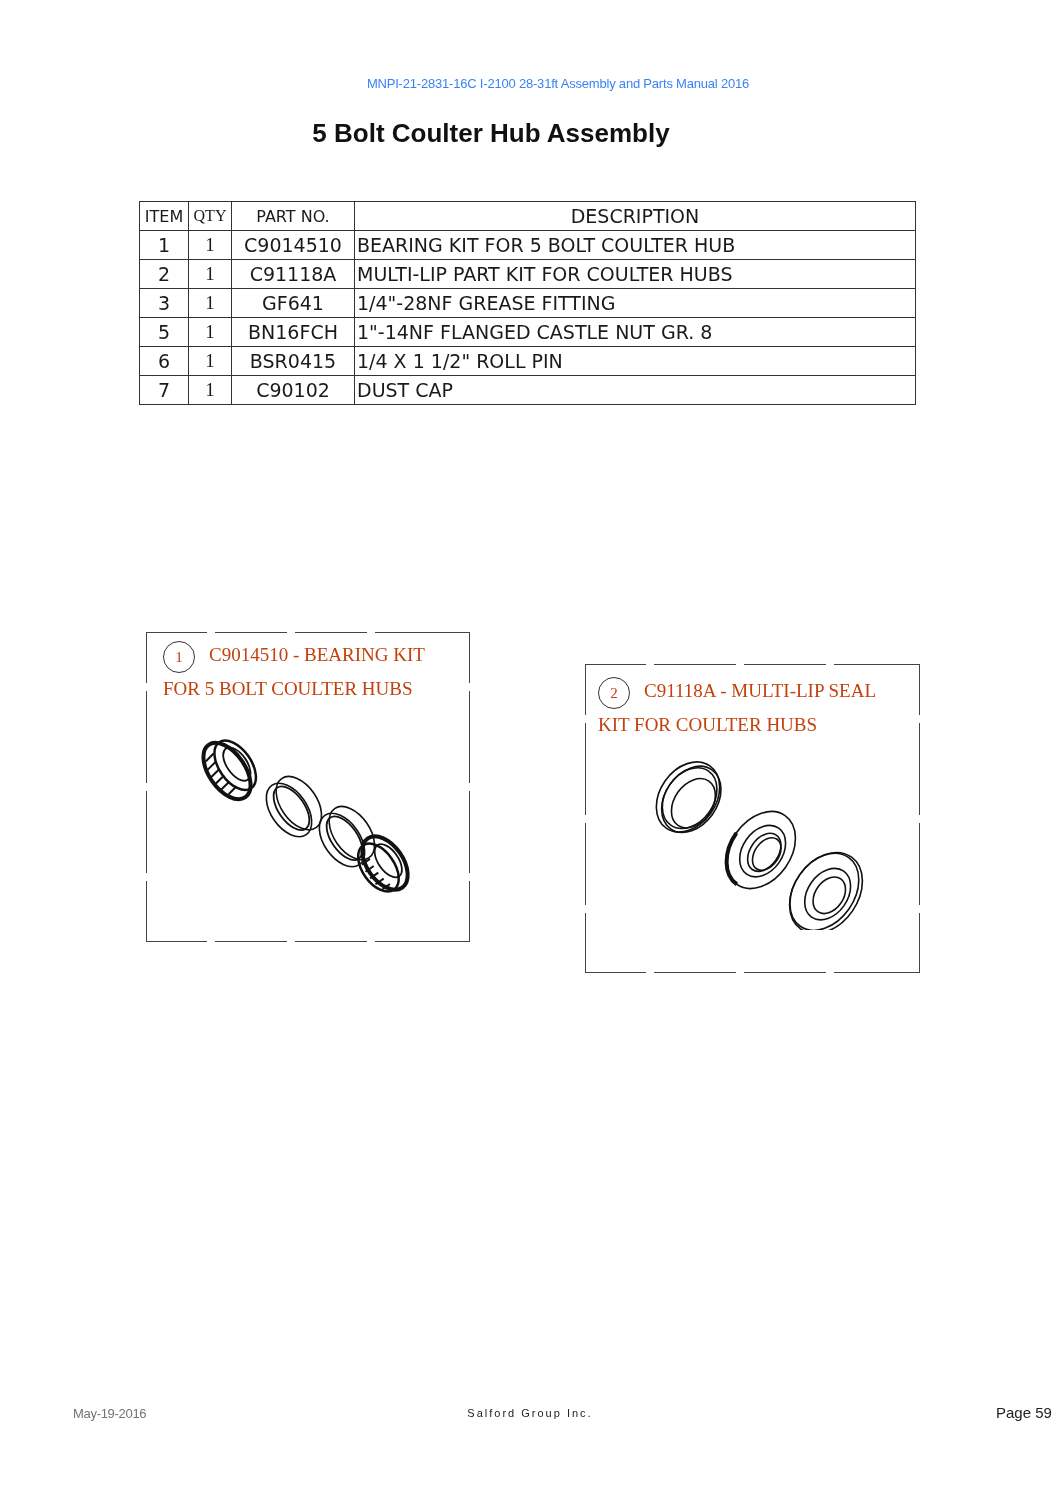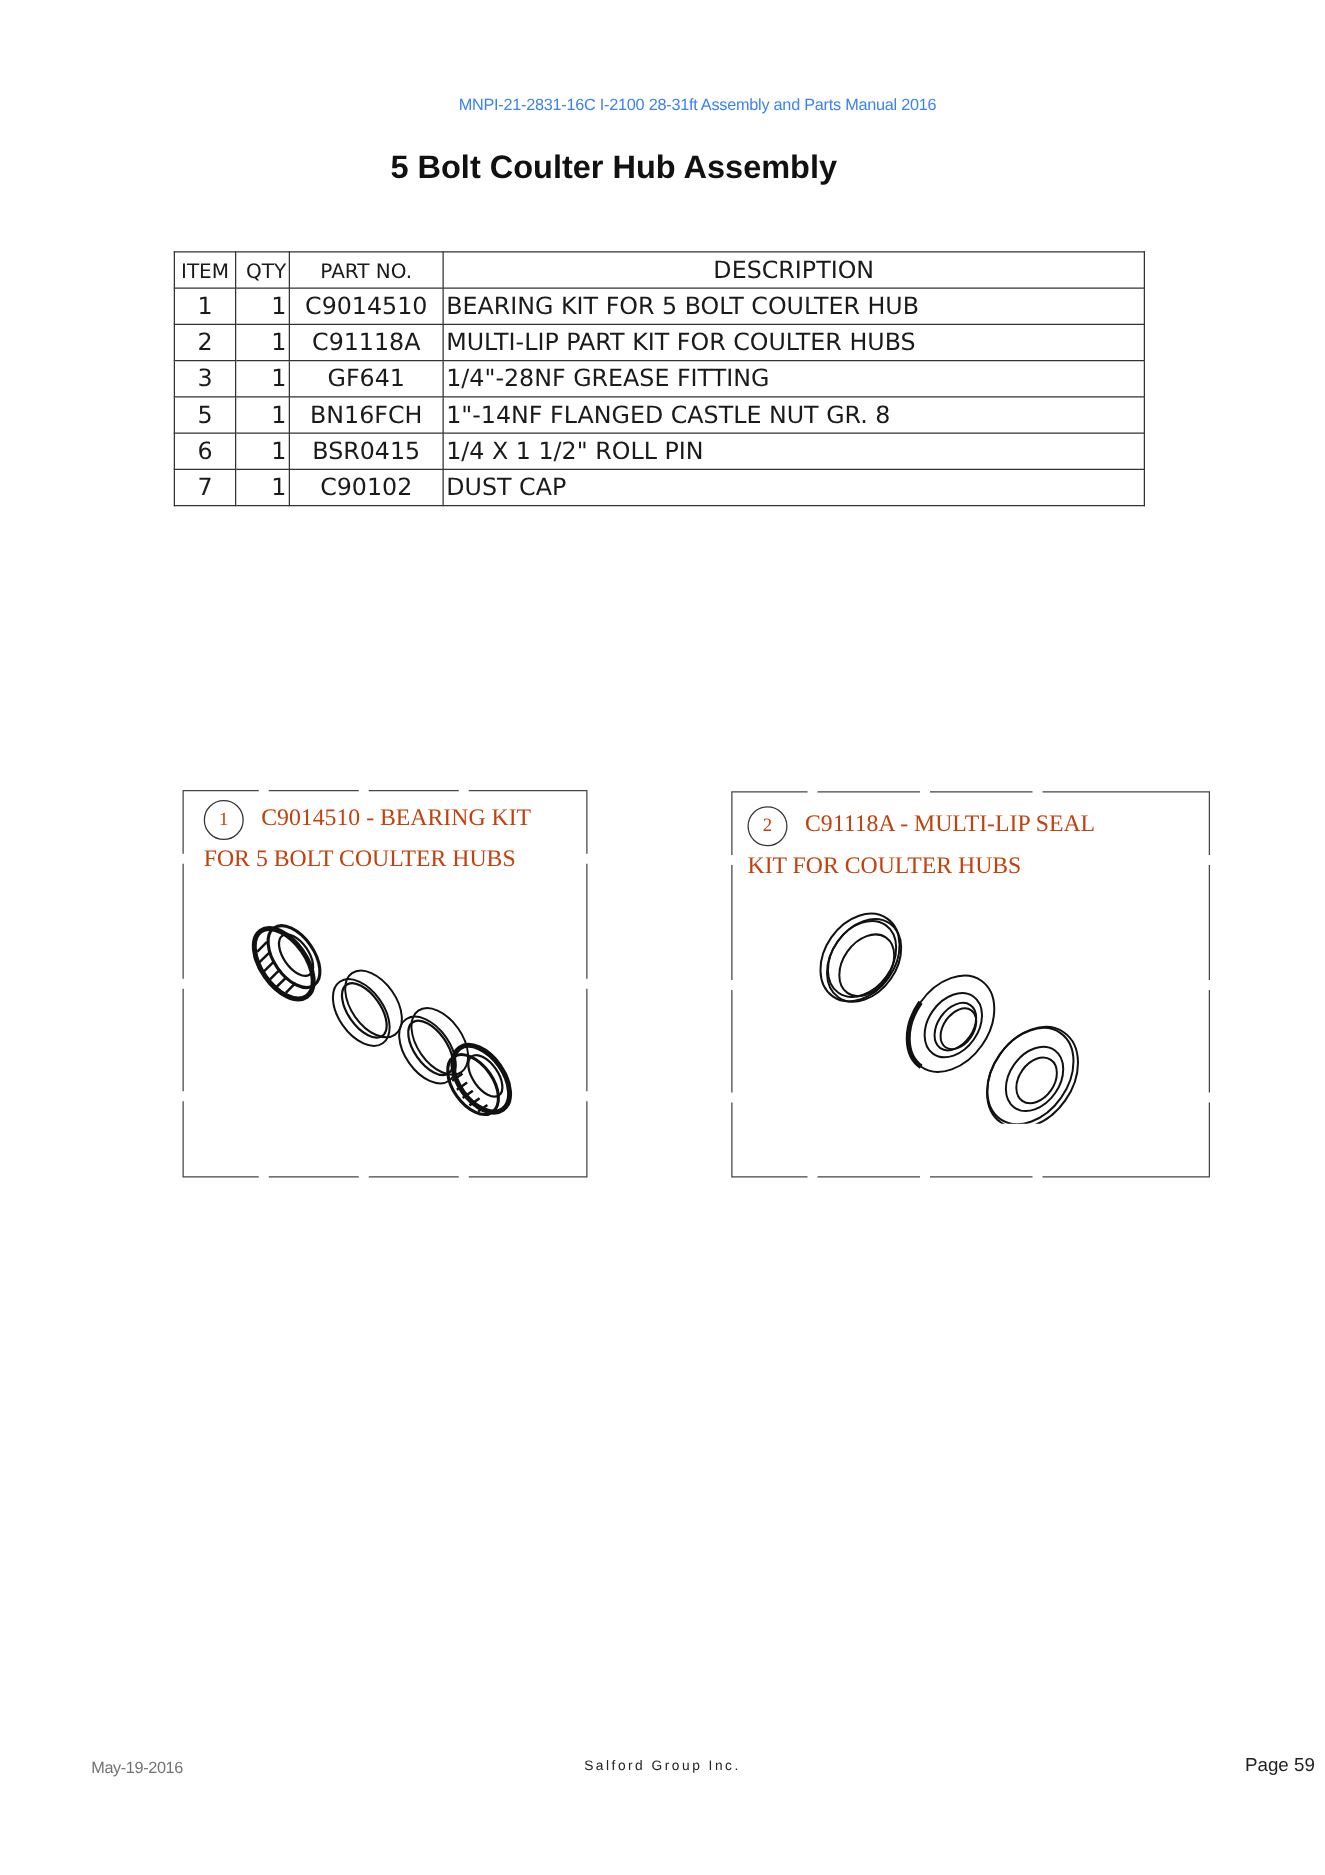--- a/index.html
+++ b/index.html
@@ -4,27 +4,27 @@
   <style>
     html, body { margin: 0; padding: 0; background: #ffffff; }
     body { width: 1060px; height: 1500px; position: relative; overflow: hidden; color: #111; font-family: "Liberation Sans", sans-serif; }
     .header-line { position: absolute; top: 76px; left: 0; width: 1060px; text-align: center; font-size: 13px; color: #3b82f6; letter-spacing: -0.2px; margin-left: 28px; }
     .page-title { position: absolute; top: 118px; left: 0; width: 982px; text-align: center; font-size: 26px; font-weight: bold; color: #111; }
     table.parts { position: absolute; top: 201px; left: 139px; width: 777px; border-collapse: collapse; font-family: "DejaVu Sans", sans-serif; font-size: 19px; color: #1a1a1a; }
     table.parts th, table.parts td { border: 1.5px solid #333; height: 28px; padding: 0 2px; white-space: nowrap; margin-left: 16px; }
     table.parts th { font-weight: normal; font-size: 16px; height: 28px; }
     table.parts th.desc { font-size: 19px; }
     .c-item { width: 44px; text-align: center; }
-    .c-qty { width: 38px; text-align: right; }
+    .c-qty { width: 38px; text-align: center; font-family: Liberation Serif, serif; }
     .c-part { width: 118px; text-align: center; }
     .c-desc { text-align: left; }
     .detail-box { position: absolute; border: 1.5px dashed #444; border-image: none; }
     .detail-box { border-style: solid; border-width: 1.5px; border-color: #444; }
     .box1 { left: 146px; top: 632px; width: 322px; height: 308px; }
-    .box2 { left: 585px; top: 633px; width: 333px; height: 307px; padding-left: 48px; }
+    .box2 { left: 585px; top: 664px; width: 333px; height: 307px; }
     .callout { position: absolute; font-family: Liberation Serif, serif; font-size: 19px; color: #c2410c; line-height: 31px; white-space: nowrap; }
     .num-circle { display: inline-block; width: 30px; height: 30px; border: 1.3px solid #333; border-radius: 50%; text-align: center; line-height: 30px; font-size: 15px; margin-right: 14px; vertical-align: middle; }
     .box1 .callout { left: 16px; top: 6px; }
     .box2 .callout { left: 12px; top: 10px; }
     .illus { position: absolute; }
     .box1 .illus { left: 40px; top: 90px; }
     .box2 .illus { left: 50px; top: 85px; }
     .footer-date { position: absolute; top: 1406px; left: 73px; font-size: 13px; color: #737373; letter-spacing: -0.3px; }
     .footer-company { position: absolute; top: 1407px; left: 0; width: 1034px; text-align: center; font-size: 11px; color: #222; letter-spacing: 2px; padding-left: 13px; }
     .footer-page { position: absolute; top: 1404px; left: 996px; font-size: 15px; color: #222; }

